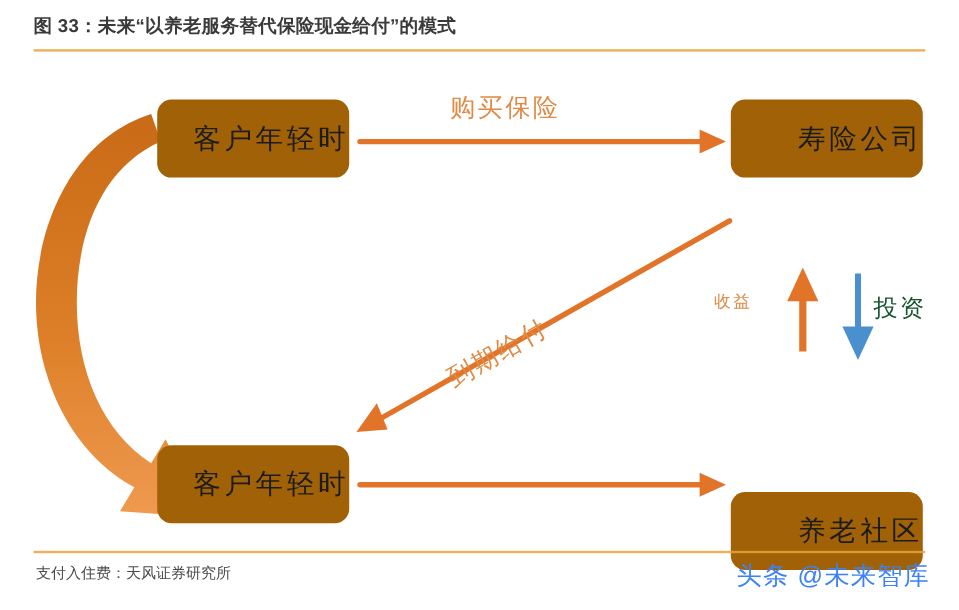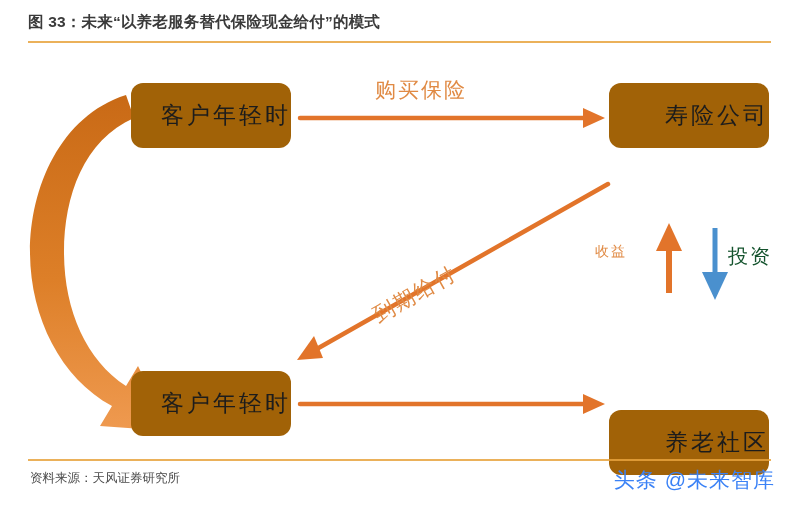--- a/index.html
+++ b/index.html
@@ -199,16 +199,16 @@
       <span class="node-label">养老社区</span>
     </div>
 
     <div class="edge-label" id="label-buy">购买保险</div>
     <div class="edge-label" id="label-maturity">到期给付</div>
     <div class="edge-label" id="label-return">收益</div>
     <div class="edge-label" id="label-invest">投资</div>
   </div>
 
   <div class="footer-rule"></div>
-  <div class="source-note">资料来源：天风证券研究所</div>
+  <div class="source-note">支付入住费：天风证券研究所</div>
   <div class="watermark">头条 @未来智库</div>
 
 </div>
 
 </body></html>

